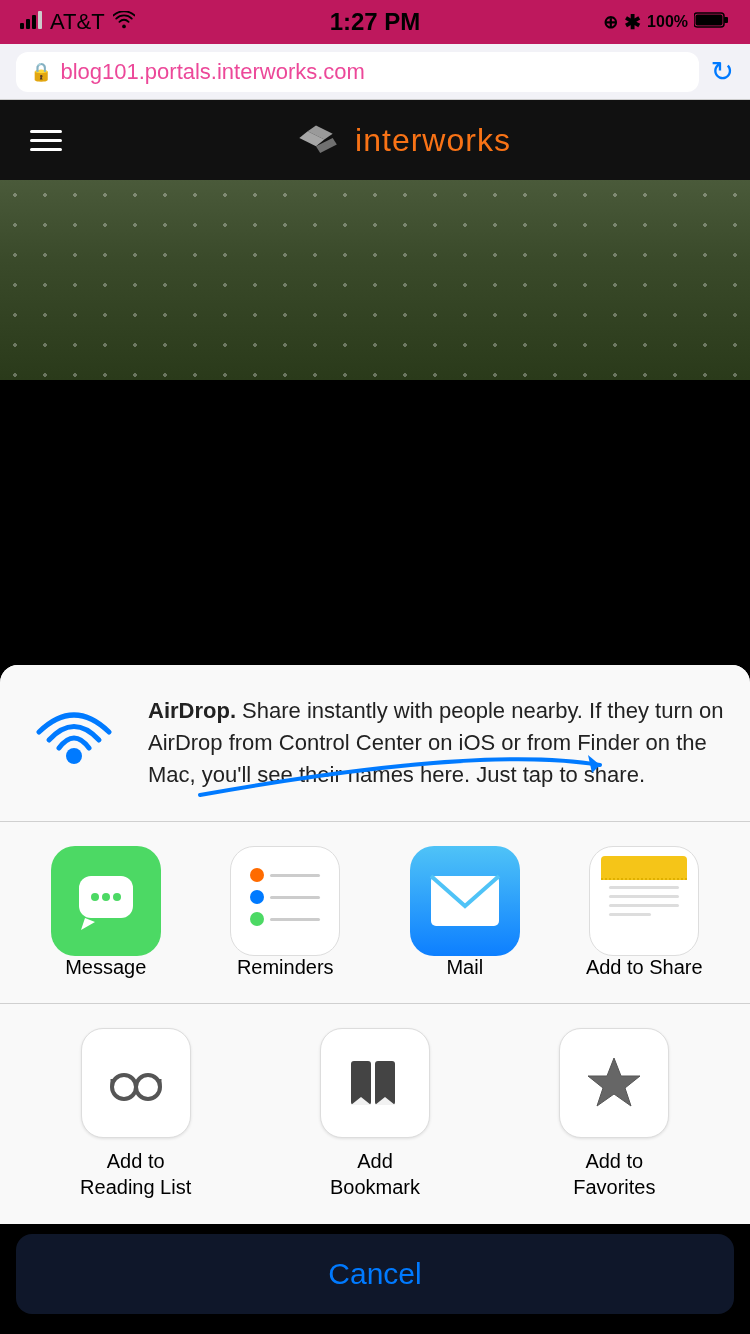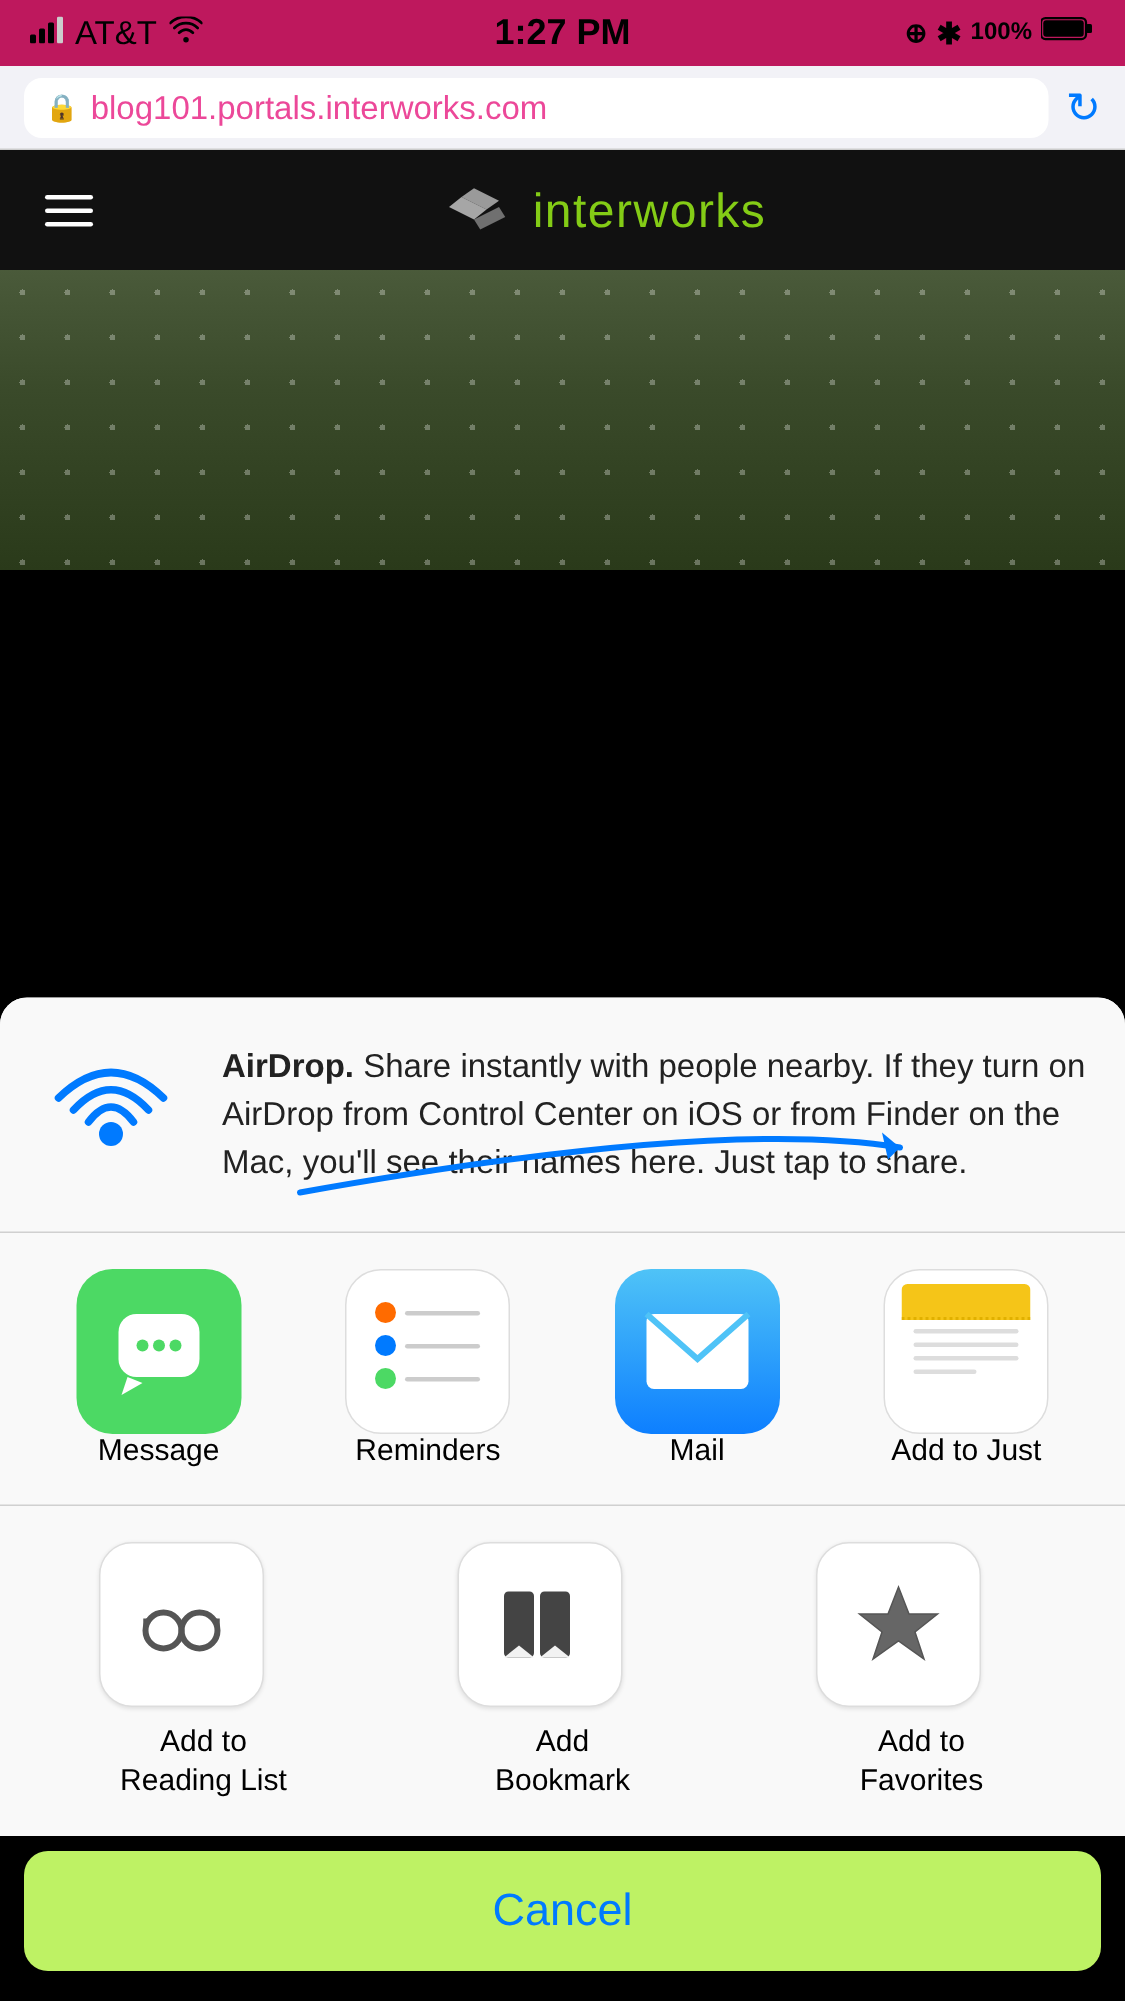--- a/index.html
+++ b/index.html
@@ -110,21 +110,21 @@
       display: flex;
       align-items: center;
       gap: 14px;
       margin: 0 auto;
     }
     .logo-icon {
       width: 50px;
       height: 40px;
     }
     .logo-text {
-      color: #84cc16;
+      color: #f97316;
       font-size: 32px;
       font-weight: 300;
       letter-spacing: 1px;
     }
 
     
     .bg-area {
       height: 200px;
       background: linear-gradient(to bottom, #4a5a3a 0%, #3a4a2a 40%, #2a3a1a 100%);
       position: relative;
@@ -268,20 +268,21 @@
       background: #f9f9f9;
     }
     .actions-row {
       display: flex;
       justify-content: space-around;
       align-items: flex-start;
     }
     .action-item {
       display: flex;
       flex-direction: column;
+      align-items: center;
       gap: 10px;
       width: 140px;
       cursor: pointer;
     }
     .action-icon {
       width: 110px;
       height: 110px;
       border-radius: 22px;
       background: #fff;
       border: 1px solid #ddd;
@@ -300,21 +301,21 @@
     
     .cancel-section {
       background: #fff;
       margin-top: 10px;
       padding: 0;
       border-radius: 16px;
     }
     .cancel-btn {
       width: 100%;
       height: 80px;
-      background: #bef264;
+      background: #0f172a;
       border: none;
       border-radius: 16px;
       font-size: 30px;
       font-weight: 400;
       color: #007aff;
       cursor: pointer;
       display: flex;
       align-items: center;
       justify-content: center;
     }
@@ -466,21 +467,21 @@
             <div class="notes-pad">
               <div class="notes-header"></div>
               <div class="notes-body">
                 <div class="notes-line"></div>
                 <div class="notes-line"></div>
                 <div class="notes-line"></div>
                 <div class="notes-line" style="width:60%;"></div>
               </div>
             </div>
           </div>
-          <span class="app-label">Add to Just</span>
+          <span class="app-label">Add to Share</span>
         </div>
 
       </div>
     </div>
 
     <div class="actions-section">
       <div class="actions-row">
 
         <div class="action-item">
           <div class="action-icon">

